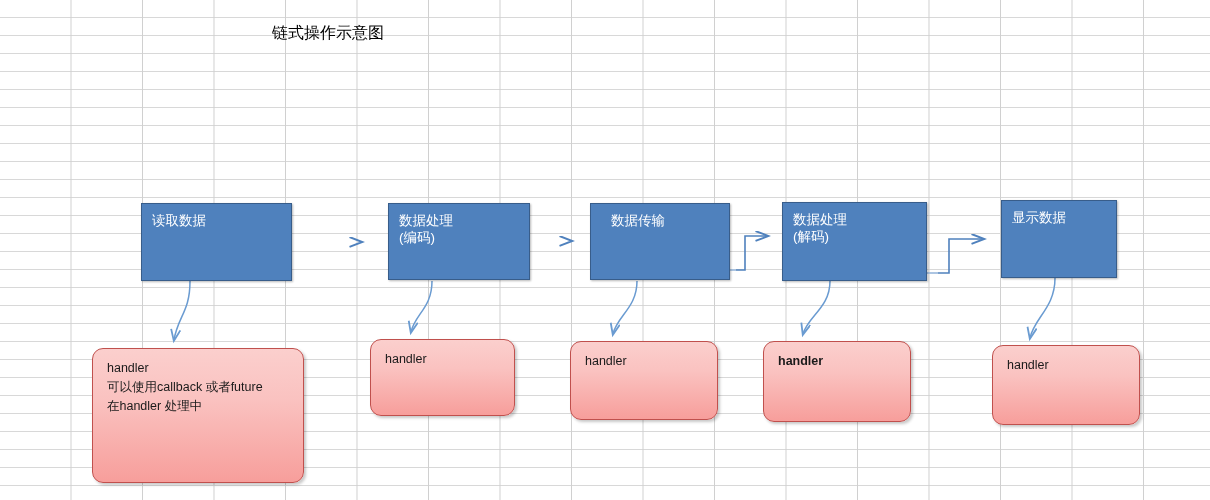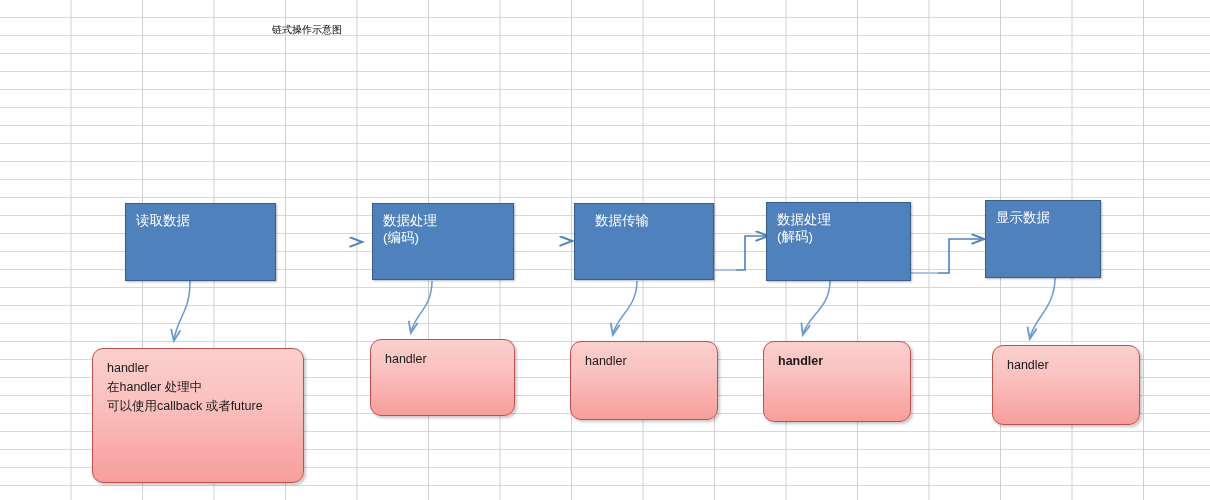--- a/index.html
+++ b/index.html
@@ -32,39 +32,40 @@
     z-index:3;
   }
   .proc{
     background:#4f81bd;
     border:1.5px solid #385d8a;
     color:#ffffff;
     font-size:13.5px;
     line-height:17px;
     padding:8px 0 0 10px;
     box-shadow:1px 1px 2px rgba(0,0,0,.28);
+    margin-left:16px;
   }
   .proc .l2{display:block;}
   .handler{
     background:linear-gradient(to bottom,#fbcfcd 0%,#fac2c0 38%,#f79e9b 100%);
     border:1px solid #c0504d;
     border-radius:11px;
     color:#1a1a1a;
     font-size:12.5px;
     line-height:19px;
     padding:10px 0 0 14px;
     box-shadow:2px 2px 3px rgba(0,0,0,.22);
   }
   .handler.bold{font-weight:bold;}
   .handler .line{display:block;white-space:nowrap;}
   
   #title{
     position:absolute;
     left:272px;top:23px;
-    font-size:10px;
+    font-size:16px;
     color:#000000;
     z-index:4;
     white-space:nowrap;
   }
   
   #links{
     position:absolute;left:0;top:0;
     width:1210px;height:500px;
     z-index:2;
     pointer-events:none;
@@ -151,22 +152,22 @@
     <span class="l1">数据处理</span>
     <span class="l2">(解码)</span>
   </div>
 
   <div class="node proc" style="left:985px;top:200px;width:116px;height:78px;">
     <span class="l1">显示数据</span>
   </div>
 
   <div class="node handler" style="left:92px;top:348px;width:212px;height:135px;">
     <span class="line">handler</span>
+    <span class="line">可以使用callback 或者future</span>
     <span class="line">在handler 处理中</span>
-    <span class="line">可以使用callback 或者future</span>
   </div>
 
   <div class="node handler" style="left:370px;top:339px;width:145px;height:77px;">
     <span class="line">handler</span>
   </div>
 
   <div class="node handler" style="left:570px;top:341px;width:148px;height:79px;">
     <span class="line">handler</span>
   </div>
 

